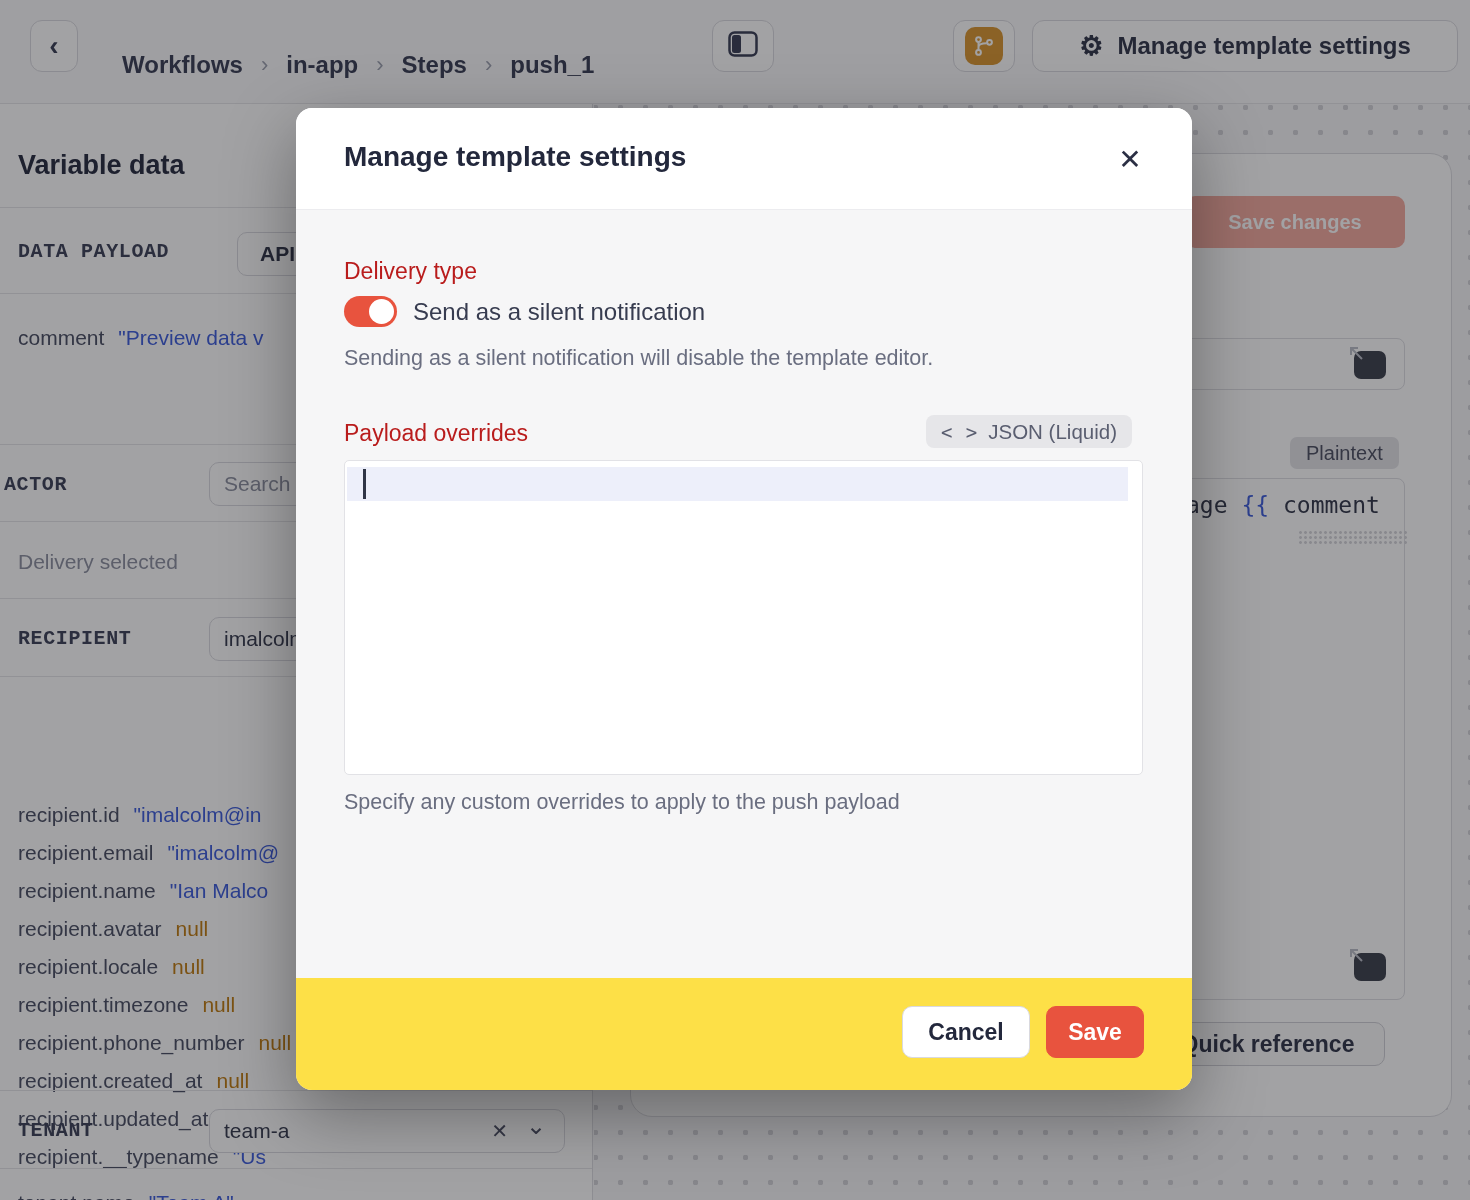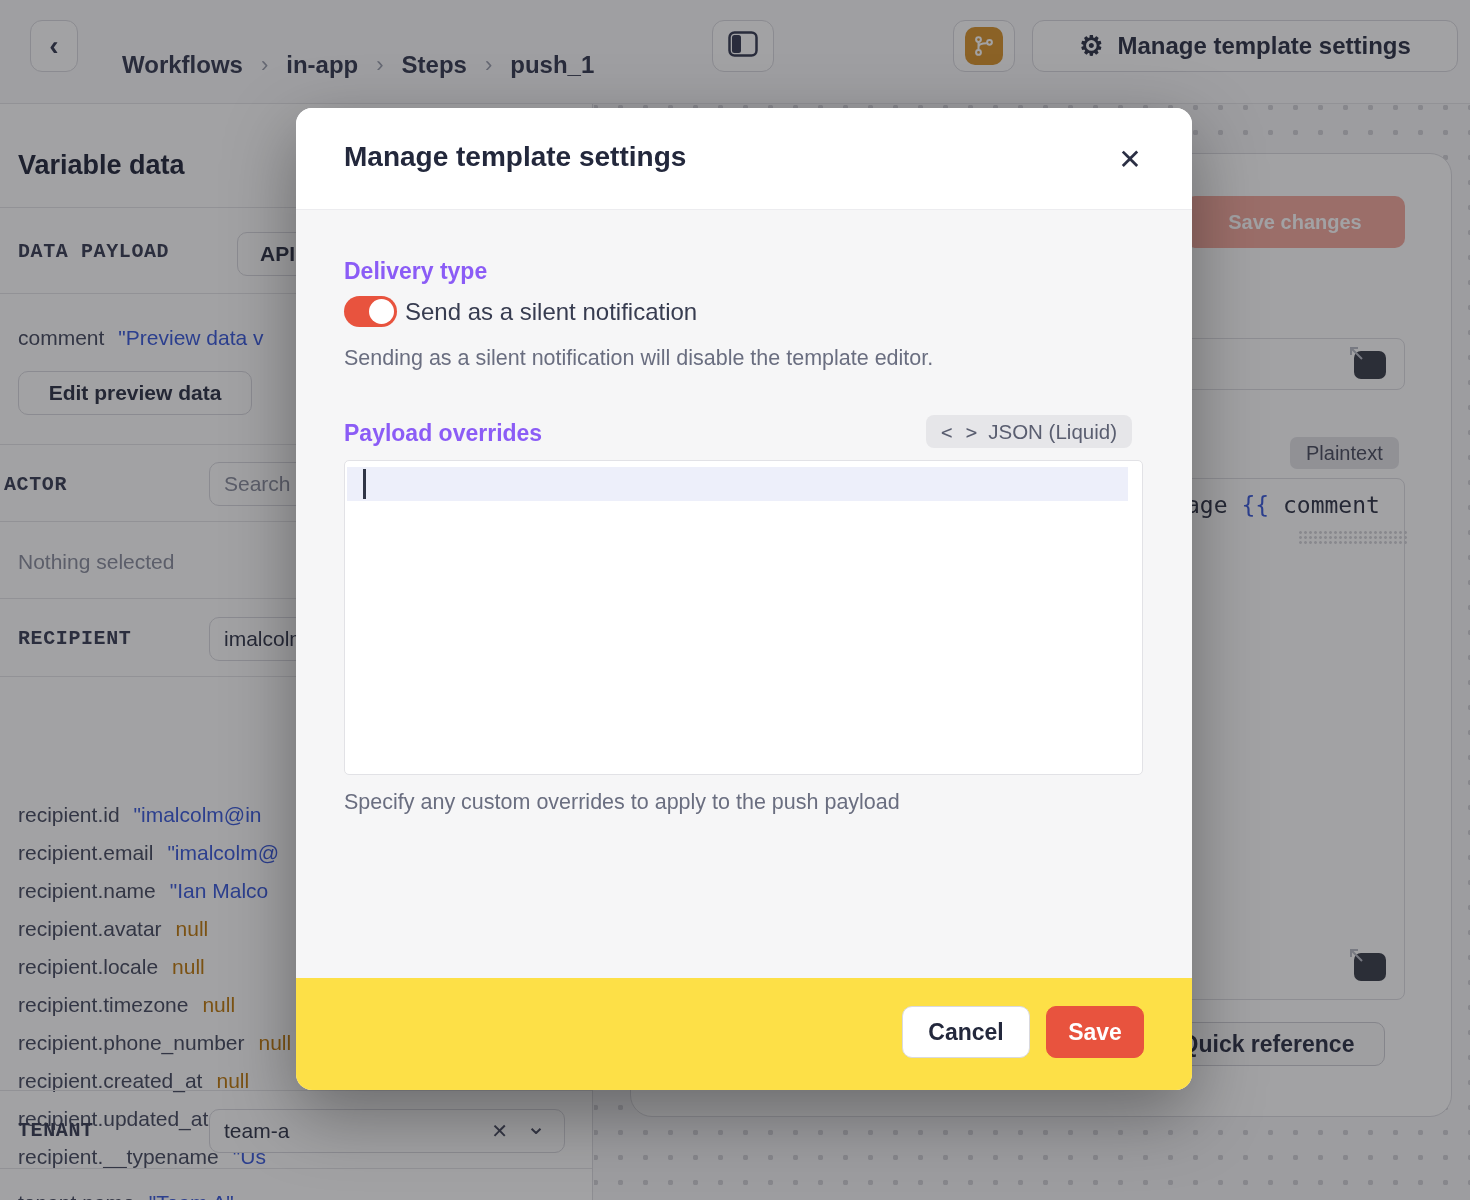--- a/index.html
+++ b/index.html
@@ -49,23 +49,23 @@
   .pill-dots { position:absolute; left:704px; top:426px; width:110px; height:16px;
     background-image:radial-gradient(circle, #D5D5DA 1.2px, transparent 1.6px); background-size:5px 5px; }
   .quick-ref { position:absolute; left:556px; top:918px; width:235px; height:44px; background:#FAFAFB; border:1px solid #CFCFD5; border-radius:10px; font-size:23px; font-weight:600; color:#2E3347; display:flex; align-items:center; justify-content:center; cursor:pointer; }
 
   
   .scrim { position:absolute; inset:0; background:rgba(22,22,27,0.40); z-index:40; }
   .modal { position:absolute; left:296px; top:108px; width:896px; height:982px; background:#F6F6F7; border-radius:16px; z-index:50; box-shadow:0 24px 70px rgba(0,0,0,0.35); }
   .modal-header { position:absolute; left:0; top:0; width:896px; height:102px; background:#fff; border-radius:16px 16px 0 0; border-bottom:1px solid #ECECEF; }
   .modal-title { position:absolute; left:48px; top:33px; font-size:28px; font-weight:700; color:#23283C; }
   .modal-close { position:absolute; right:42px; top:31px; width:40px; height:40px; display:flex; align-items:center; justify-content:center; font-size:28px; color:#2B2F44; cursor:pointer; }
-  .m-h2 { font-size:23px; font-weight:700; color:#8b5cf6; }
+  .m-h2 { font-size:23px; font-weight:400; color:#b91c1c; }
   .delivery-h { position:absolute; left:48px; top:150px; }
-  .toggle-row { position:absolute; left:48px; top:188px; display:flex; align-items:center; gap:8px; }
+  .toggle-row { position:absolute; left:48px; top:188px; display:flex; align-items:center; gap:16px; }
   .toggle { width:53px; height:31px; border-radius:16px; background:#E8533E; position:relative; cursor:pointer; flex:0 0 auto; }
   .toggle .knob { position:absolute; right:3px; top:3px; width:25px; height:25px; border-radius:50%; background:#fff; }
   .toggle-label { font-size:24px; color:#373C50; }
   .helper { font-size:21.5px; color:#6A6E80; }
   .delivery-helper { position:absolute; left:48px; top:238px; }
   .payload-h { position:absolute; left:48px; top:312px; }
   .format-badge { position:absolute; right:60px; top:307px; height:33px; padding:0 15px; background:#E6E6E9; border-radius:8px; display:flex; align-items:center; gap:10px; font-size:20.5px; color:#5A5E70; }
   .format-badge .code-ic { font-family:"DejaVu Sans Mono", monospace; font-size:19px; letter-spacing:1px; color:#5A5E70; }
   .ov-editor { position:absolute; left:48px; top:352px; width:799px; height:315px; background:#fff; border:1px solid #E2E2E6; border-radius:5px; cursor:text; }
   .active-line { position:absolute; left:2px; top:6px; right:14px; height:34px; background:#EDEFFA; }
@@ -123,34 +123,31 @@
     <span class="lp-label" style="position:absolute; left:18px; top:32px;">DATA PAYLOAD</span>
     <div class="small-btn" style="position:absolute; left:237px; top:24px; width:130px; height:44px; justify-content:flex-start; padding-left:22px;">
         <span>API</span>
       </div>
   </div>
 
   <div class="lp-row" style="top:189px; height:151px;">
     <div class="kv" style="position:absolute; left:18px; top:32px;">
       <span>comment</span><span class="v-str">"Preview data v</span>
     </div>
-    <div class="small-btn" style="position:absolute; left:18px; top:77px; width:234px; height:44px;">
-        <span>Edit preview data</span>
-      </div>
   </div>
 
   <div class="lp-row" style="top:340px; height:77px;">
     <span class="lp-label" style="position:absolute; left:4px; top:28px;">ACTOR</span>
     <div class="lp-input" style="position:absolute; left:209px; top:17px; width:380px; height:44px;">
         <span>Search</span>
       </div>
   </div>
 
   <div class="lp-row" style="top:417px; height:77px;">
-    <span class="muted" style="position:absolute; left:18px; top:28px;">Nothing selected</span>
+    <span class="muted" style="position:absolute; left:18px; top:28px;">Delivery selected</span>
   </div>
 
   <div class="lp-row" style="top:494px; height:78px;">
     <span class="lp-label" style="position:absolute; left:18px; top:28px;">RECIPIENT</span>
     <div class="lp-input" style="position:absolute; left:209px; top:18px; width:380px; height:44px; color:#32374B;">
         <span>imalcolm</span>
       </div>
   </div>
 
   <div class="lp-row" style="top:572px; height:0;"></div>

